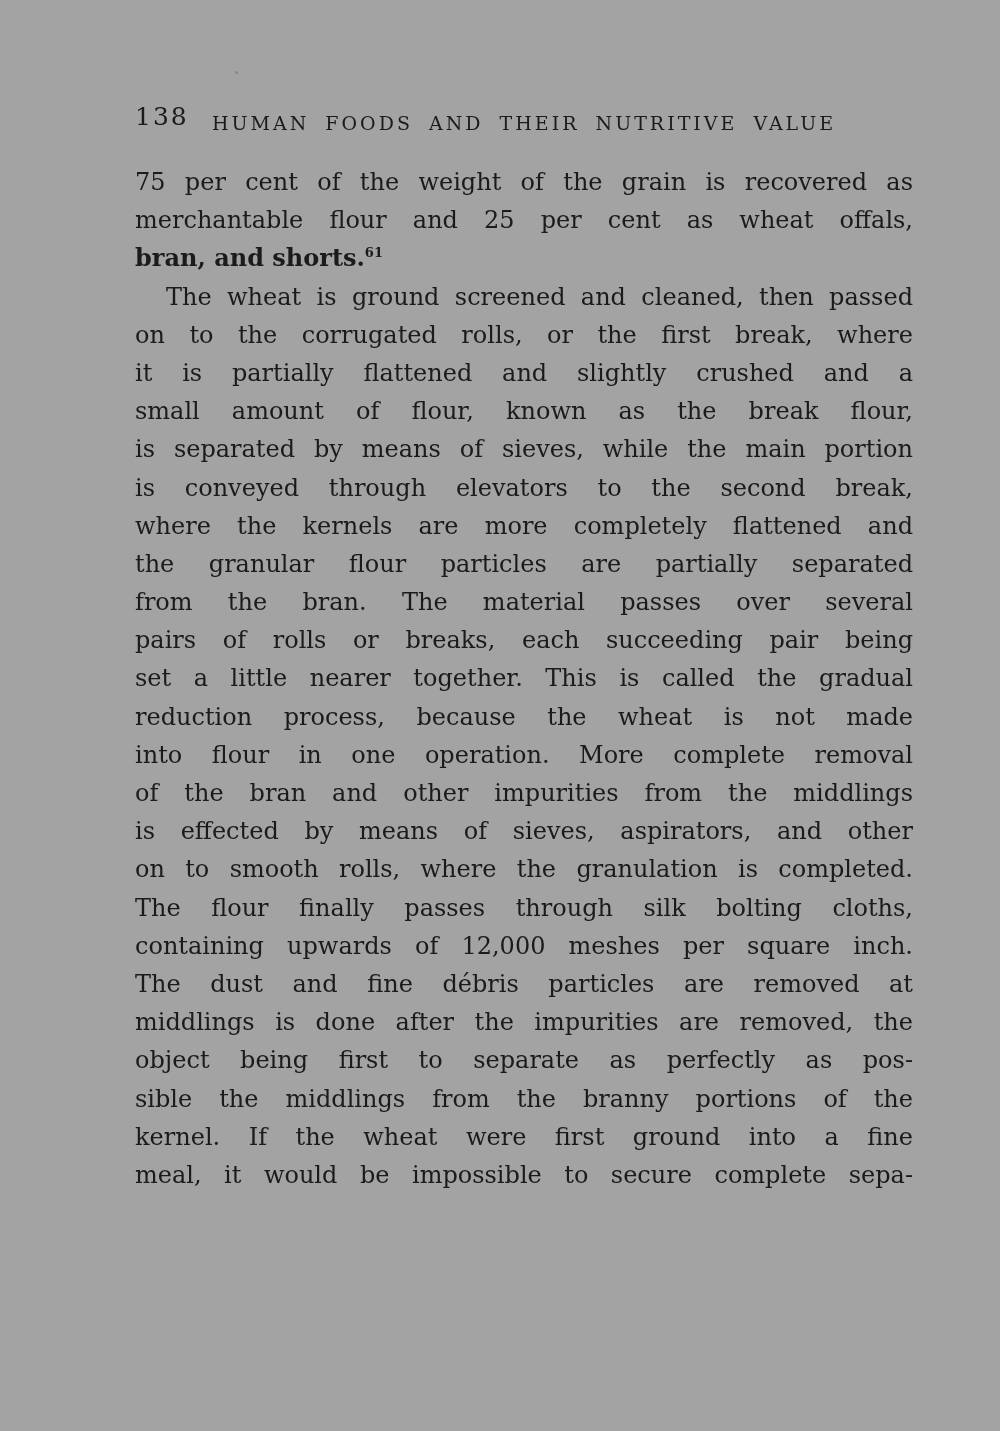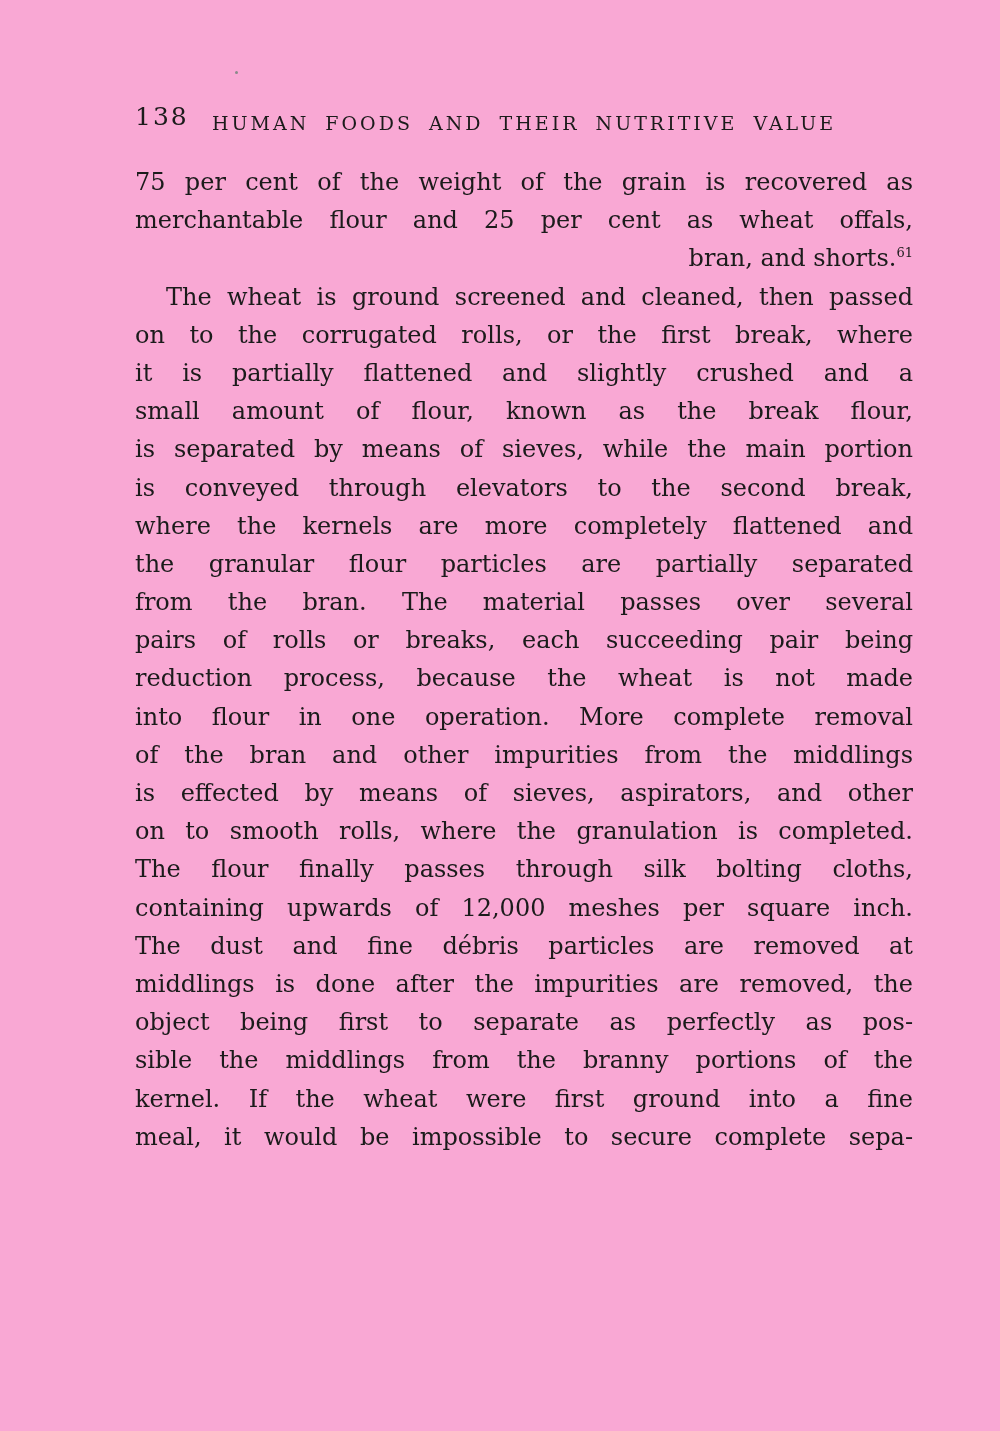--- a/index.html
+++ b/index.html
@@ -4,21 +4,21 @@
 <style>
   html, body {
     margin: 0;
     padding: 0;
     background: #ffffff;
   }
   .page {
     position: relative;
     width: 1000px;
     height: 1431px;
-    background: #f9a8d4;
+    background: #a3a3a3;
     overflow: hidden;
     font-family: "DejaVu Serif", serif;
     color: #1b1b1b;
   }
   
   .speck {
     position: absolute;
     left: 235px;
     top: 71px;
     width: 3px;
@@ -62,22 +62,23 @@
   }
   .line {
     font-size: 24px;
     line-height: 38.2px;
     height: 38.2px;
     text-align: justify;
     text-align-last: justify;
     overflow: hidden;
   }
   .line.ragged {
-    text-align: right;
+    text-align: left;
     text-align-last: auto;
+    font-weight: bold;
   }
   .line.indent {
     text-indent: 31px;
   }
   sup.footnote-ref {
     font-size: 13px;
     line-height: 0;
     vertical-align: 9px;
     letter-spacing: 0;
   }
@@ -103,20 +104,21 @@
         <div class="line indent">The wheat is ground screened and cleaned, then passed</div>
         <div class="line">on to the corrugated rolls, or the first break, where</div>
         <div class="line">it is partially flattened and slightly crushed and a</div>
         <div class="line">small amount of flour, known as the break flour,</div>
         <div class="line">is separated by means of sieves, while the main portion</div>
         <div class="line">is conveyed through elevators to the second break,</div>
         <div class="line">where the kernels are more completely flattened and</div>
         <div class="line">the granular flour particles are partially separated</div>
         <div class="line">from the bran. The material passes over several</div>
         <div class="line">pairs of rolls or breaks, each succeeding pair being</div>
+        <div class="line">set a little nearer together. This is called the gradual</div>
         <div class="line">reduction process, because the wheat is not made</div>
         <div class="line">into flour in one operation. More complete removal</div>
         <div class="line">of the bran and other impurities from the middlings</div>
         <div class="line">is effected by means of sieves, aspirators, and other</div>
         <div class="line">on to smooth rolls, where the granulation is completed.</div>
         <div class="line">The flour finally passes through silk bolting cloths,</div>
         <div class="line">containing upwards of 12,000 meshes per square inch.</div>
         <div class="line">The dust and fine débris particles are removed at</div>
         <div class="line">middlings is done after the impurities are removed, the</div>
         <div class="line">object being first to separate as perfectly as pos-</div>

